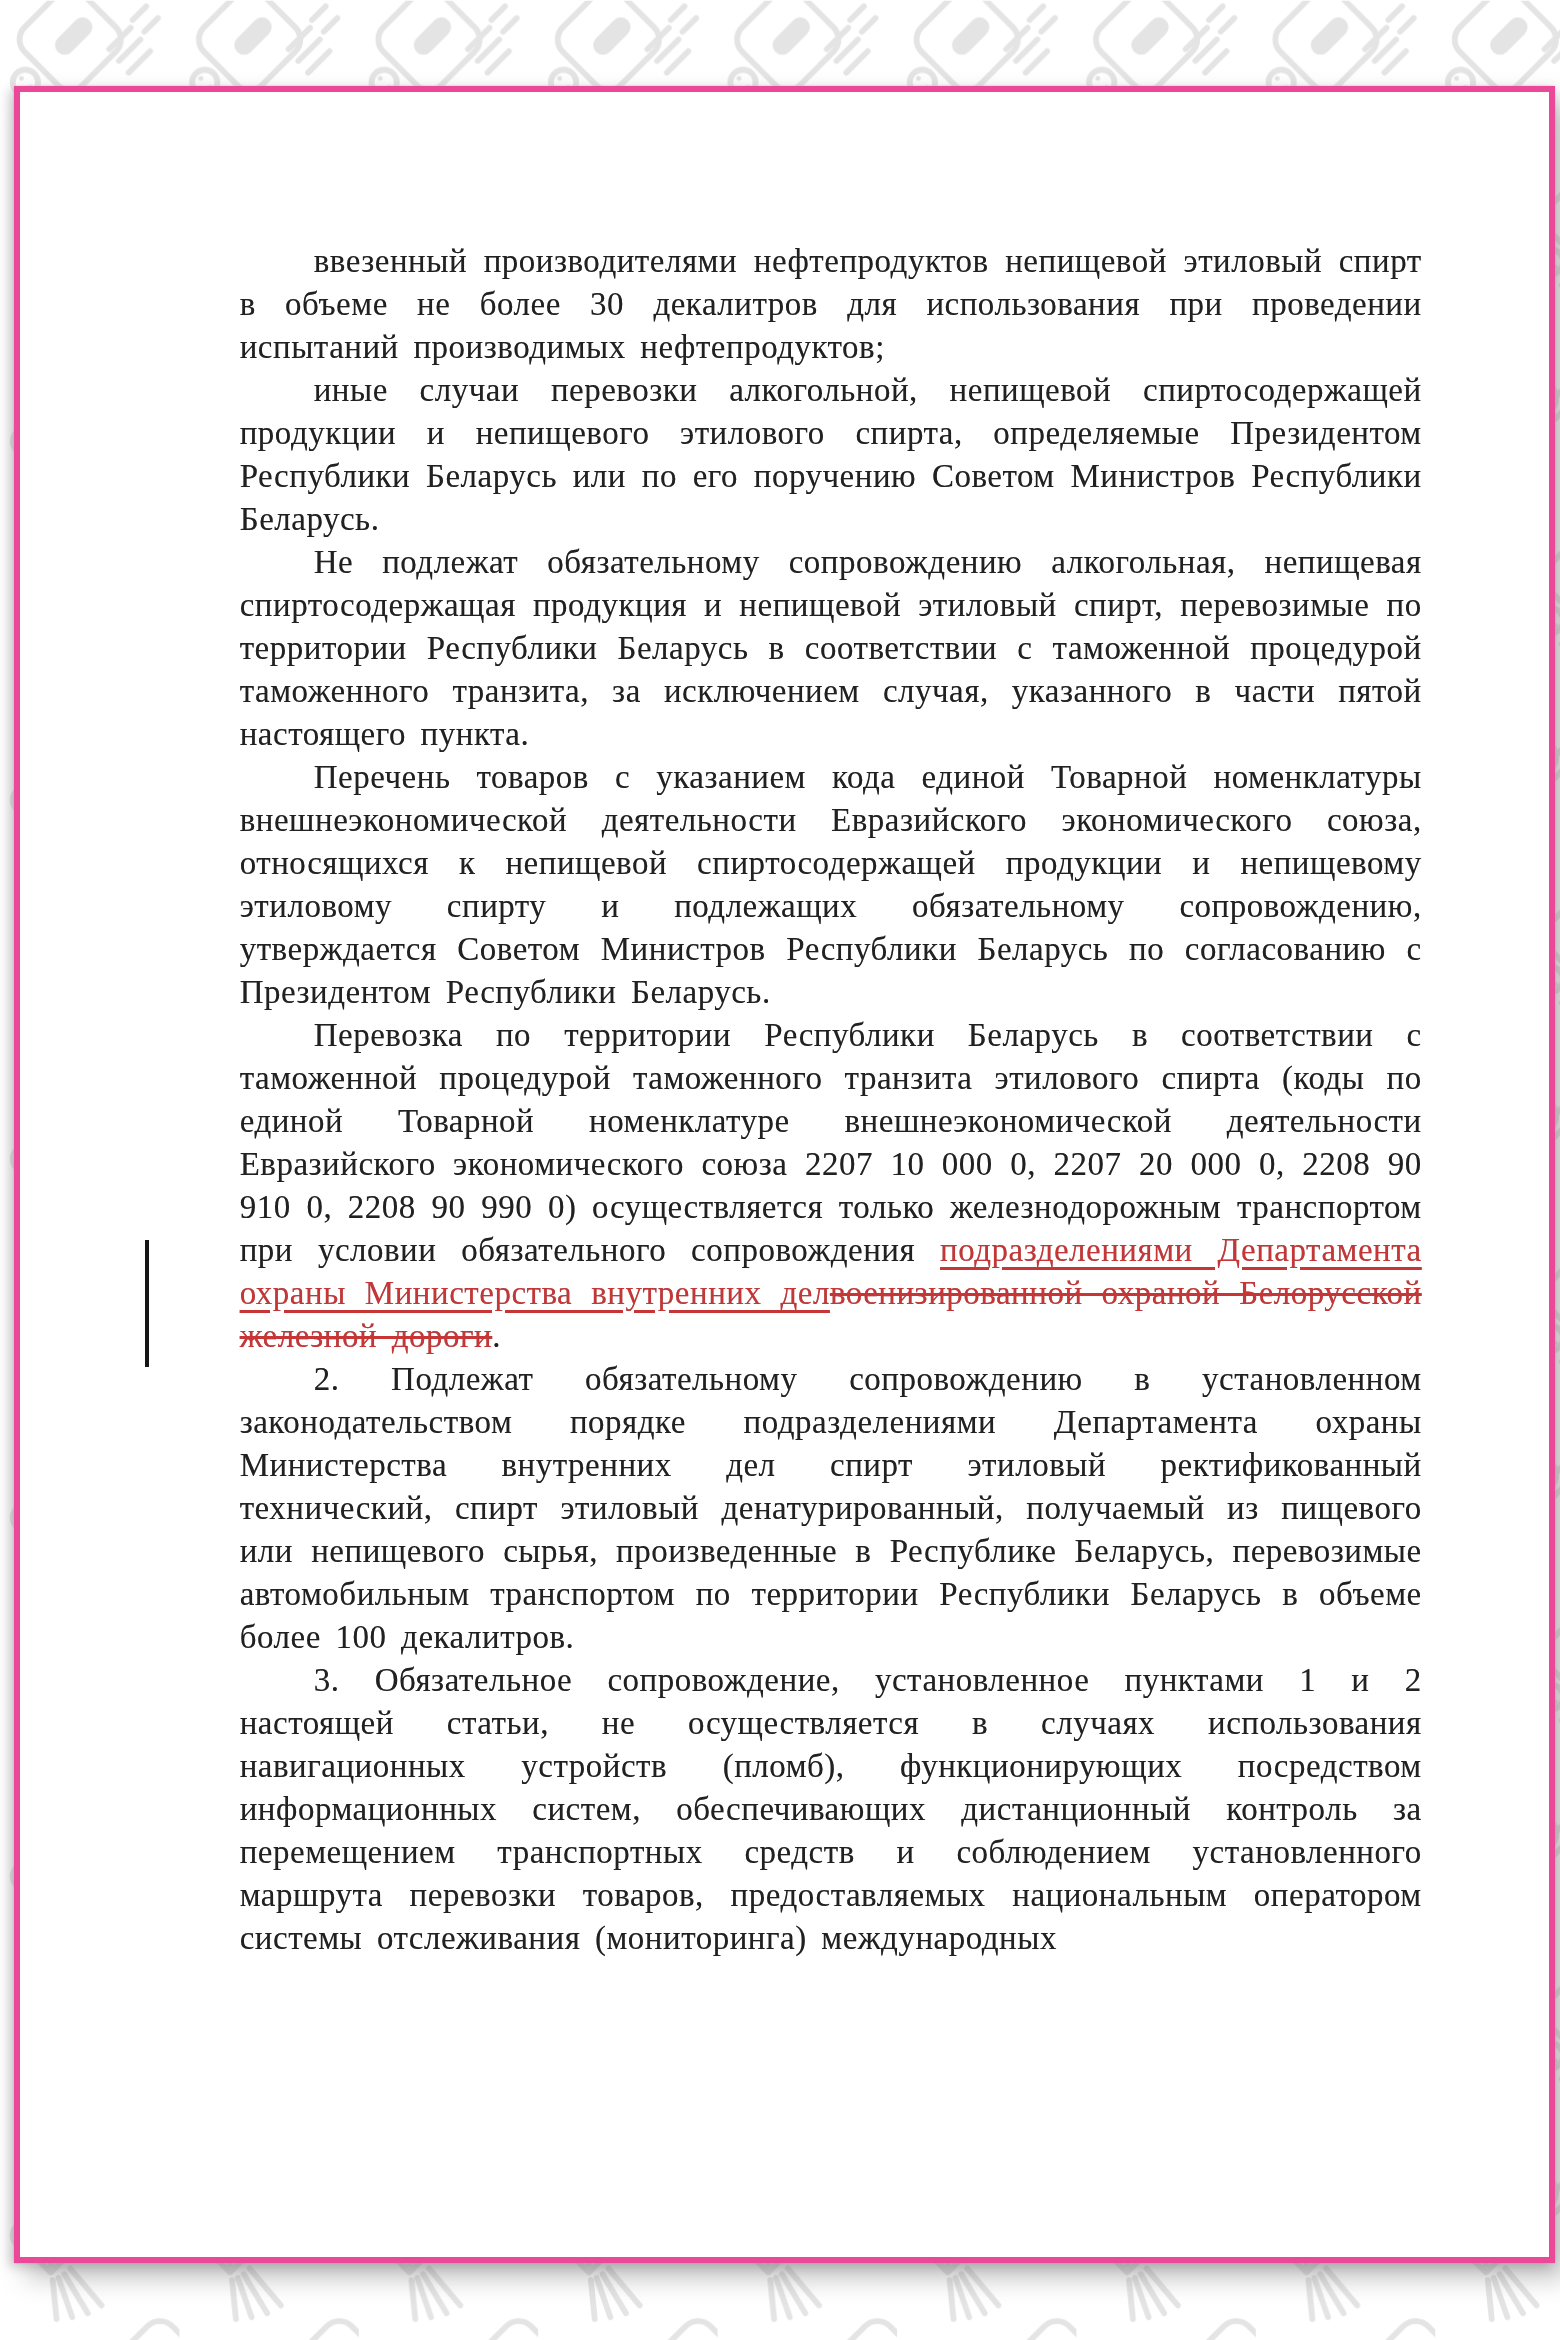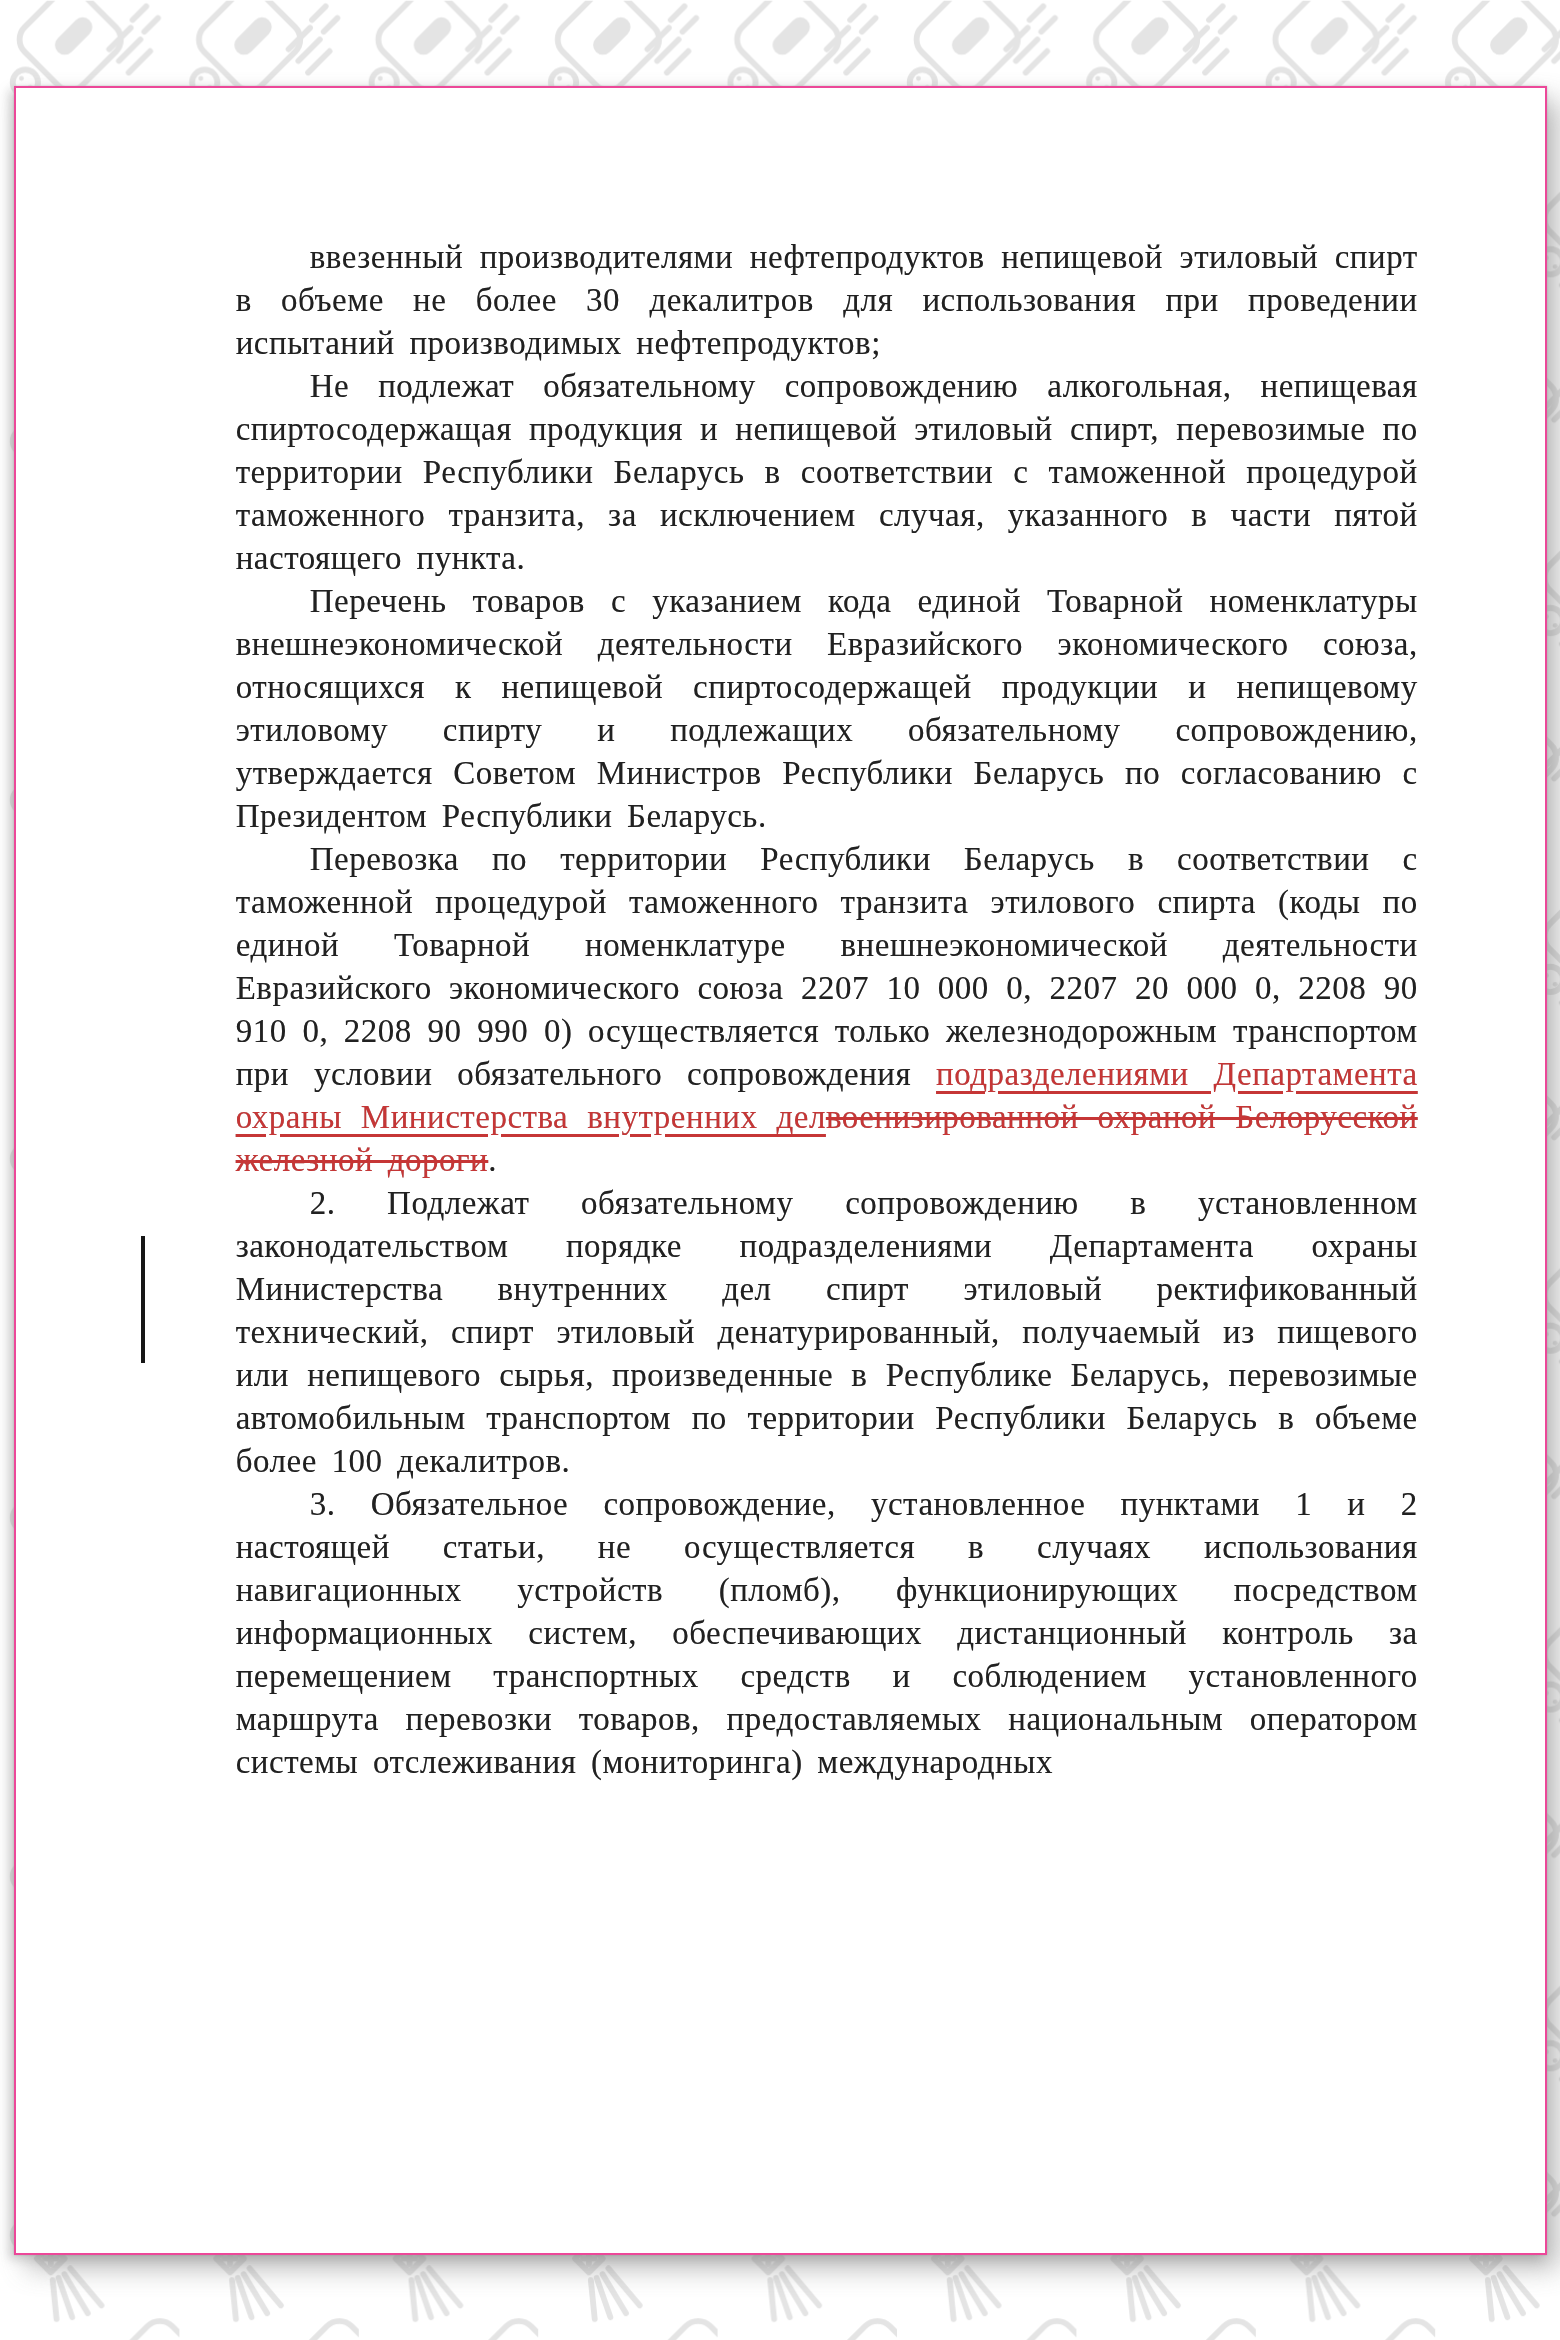--- a/index.html
+++ b/index.html
@@ -7,21 +7,21 @@
     width:1560px;height:2341px;position:relative;overflow:hidden;
     background:#ffffff;
     font-family:"Liberation Serif","DejaVu Serif",serif;
   }
   
   .bg-svg{position:absolute;left:0;top:0;width:1560px;height:2341px;display:block;}
   
   .page{
     position:absolute;left:13.7px;top:86px;width:1529px;height:2165px;
     background:#ffffff;
-    border:2px solid #ec4899;
+    border:6px solid #ec4899;
     box-shadow:-4.9px 3.9px 9.8px rgba(125,125,125,.35),
                11.7px 13.7px 25px rgba(105,105,105,.45),
                0 0 2px #cfcfcf;
   }
   .content{
     position:absolute;left:220px;top:148px;width:1182px;
     color:#212121;
     font-size:33px;line-height:43px;
     letter-spacing:0.5px;word-spacing:5.9px;
     text-align:justify;
@@ -66,20 +66,21 @@
   </defs>
   <rect width="1600" height="2400" fill="url(#tile)"></rect>
 </svg>
 
 <div class="page">
 
   <div class="rev-bar" style="top: 1148px; height: 127px;"></div>
 
   <div class="content">
     <p>ввезенный производителями нефтепродуктов непищевой этиловый спирт в объеме не более 30 декалитров для использования при проведении испытаний производимых нефтепродуктов;</p>
+    <p>иные случаи перевозки алкогольной, непищевой спиртосодержащей продукции и непищевого этилового спирта, определяемые Президентом Республики Беларусь или по его поручению Советом Министров Республики Беларусь.</p>
     <p>Не подлежат обязательному сопровождению алкогольная, непищевая спиртосодержащая продукция и непищевой этиловый спирт, перевозимые по территории Республики Беларусь в соответствии с таможенной процедурой таможенного транзита, за исключением случая, указанного в части пятой настоящего пункта.</p>
     <p>Перечень товаров с указанием кода единой Товарной номенклатуры внешнеэкономической деятельности Евразийского экономического союза, относящихся к непищевой спиртосодержащей продукции и непищевому этиловому спирту и подлежащих обязательному сопровождению, утверждается Советом Министров Республики Беларусь по согласованию с Президентом Республики Беларусь.</p>
     <p><span>Перевозка по территории Республики Беларусь в соответствии с таможенной процедурой таможенного транзита этилового спирта (коды по единой Товарной номенклатуре внешнеэкономической деятельности Евразийского экономического союза 2207 10 000 0, 2207 20 000 0, 2208 90 910 0, 2208 90 990 0) осуществляется только железнодорожным транспортом при условии обязательного сопровождения </span><span class="ins" style="color:#c63636">подразделениями Департамента охраны Министерства внутренних дел</span><span class="del" style="color:#c63636">военизированной охраной Белорусской железной дороги</span><span>.</span></p>
     <p>2. Подлежат обязательному сопровождению в установленном законодательством порядке подразделениями Департамента охраны Министерства внутренних дел спирт этиловый ректификованный технический, спирт этиловый денатурированный, получаемый из пищевого или непищевого сырья, произведенные в Республике Беларусь, перевозимые автомобильным транспортом по территории Республики Беларусь в объеме более 100 декалитров.</p>
     <p>3. Обязательное сопровождение, установленное пунктами 1 и 2 настоящей статьи, не осуществляется в случаях использования навигационных устройств (пломб), функционирующих посредством информационных систем, обеспечивающих дистанционный контроль за перемещением транспортных средств и соблюдением установленного маршрута перевозки товаров, предоставляемых национальным оператором системы отслеживания (мониторинга) международных</p>
   </div>
 </div>
 
 
 </body></html>

